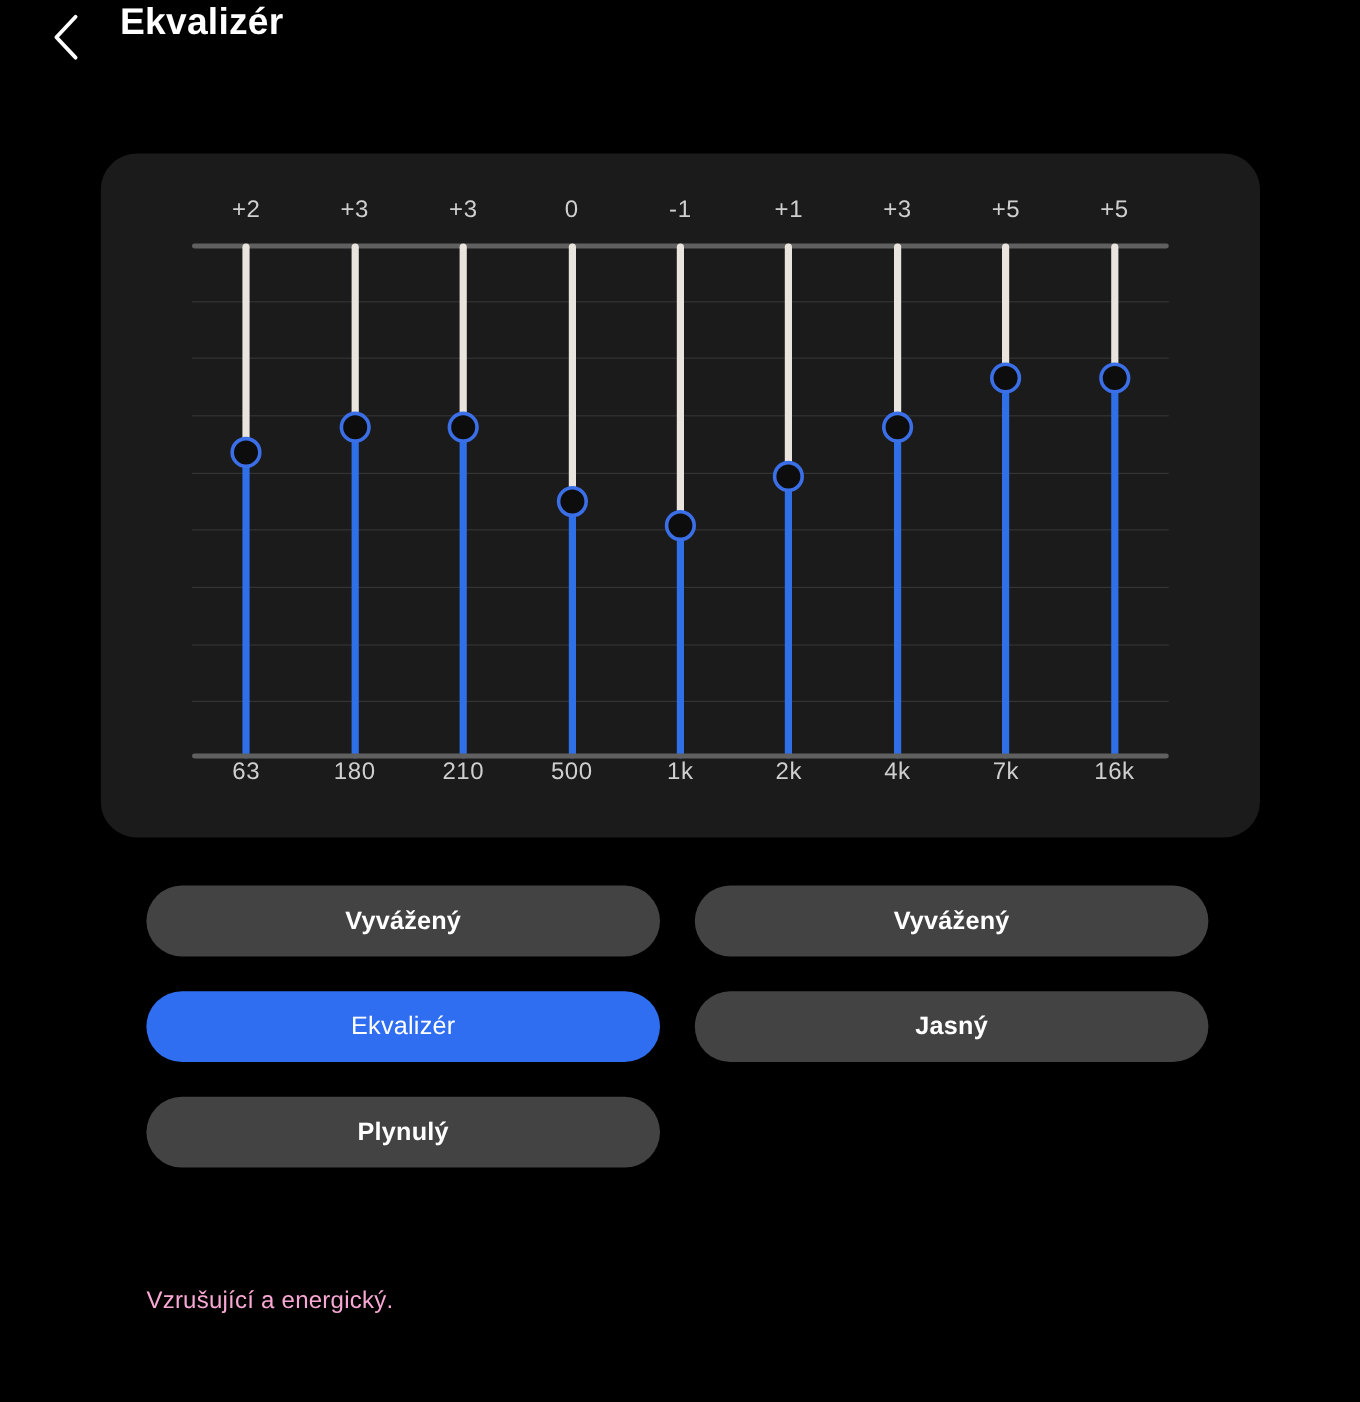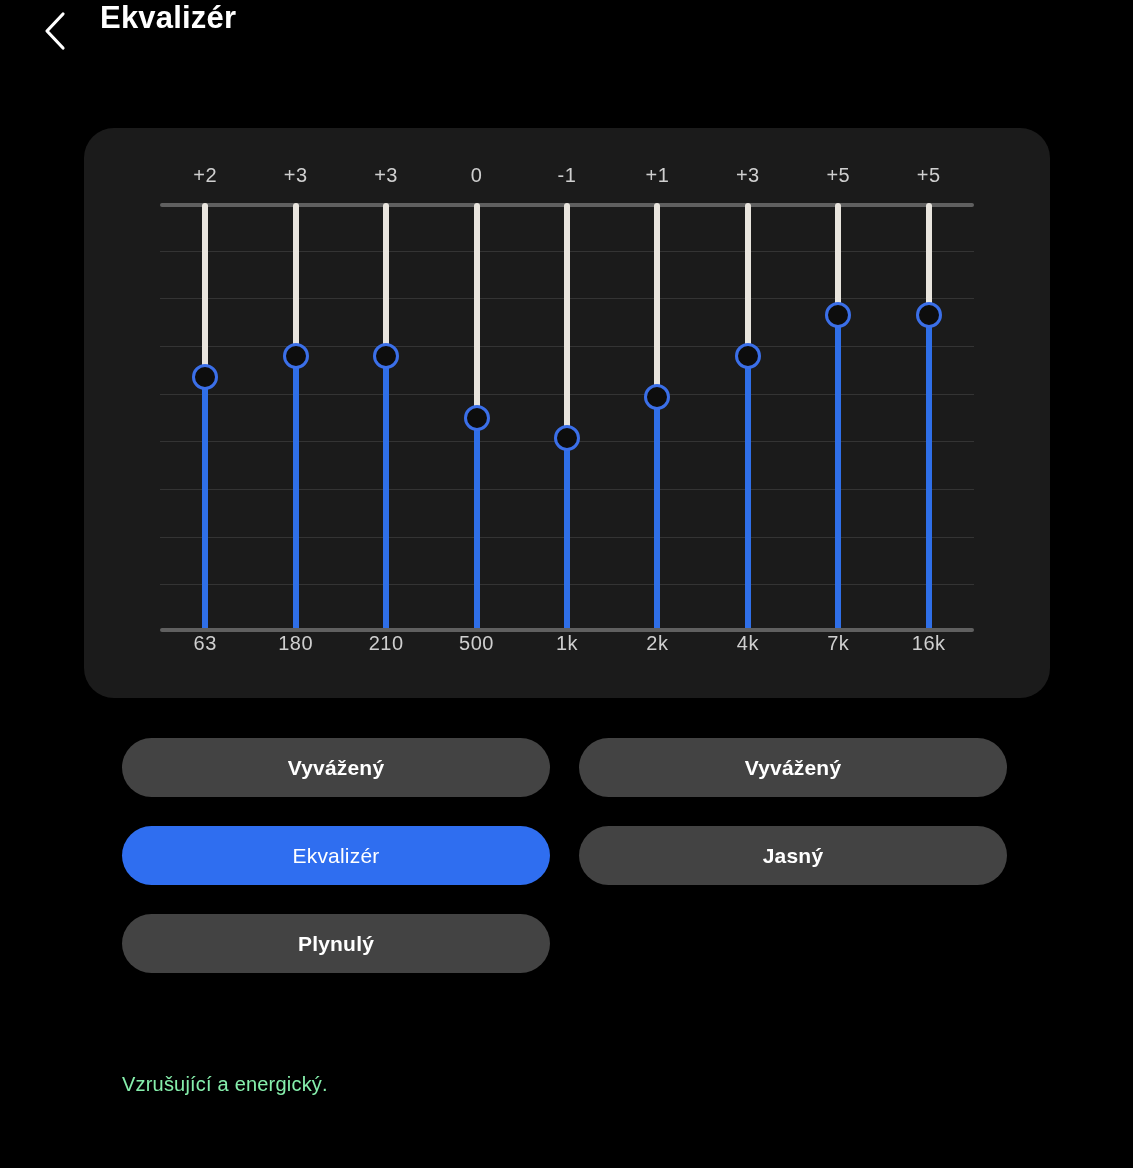--- a/index.html
+++ b/index.html
@@ -213,21 +213,21 @@
   .preset-btn.selected {
     background: #2f6ef0;
     font-weight: 400;
   }
   .preset-slot-empty { height: 59px; }
 
   .caption {
     position: absolute;
     left: 122px;
     top: 1073px;
-    color: #86efac;
+    color: #f9a8d4;
     font-size: 20px;
     letter-spacing: 0.2px;
   }
 </style>
 </head>
 <body>
 
 <div class="screen">
 
   <div class="header">

